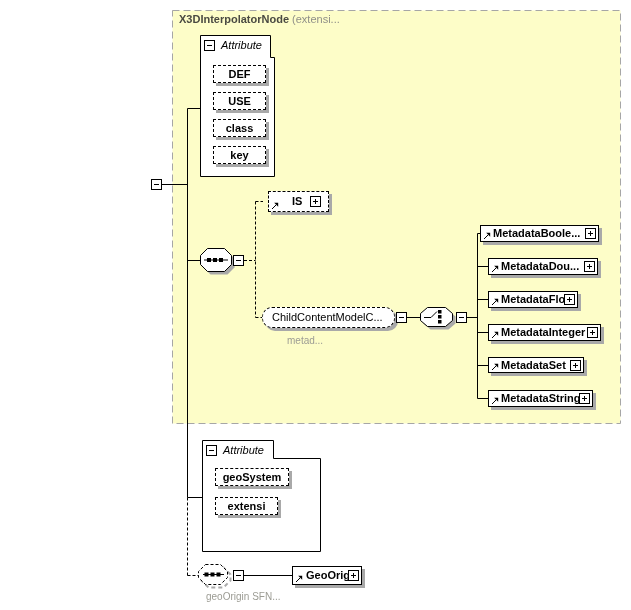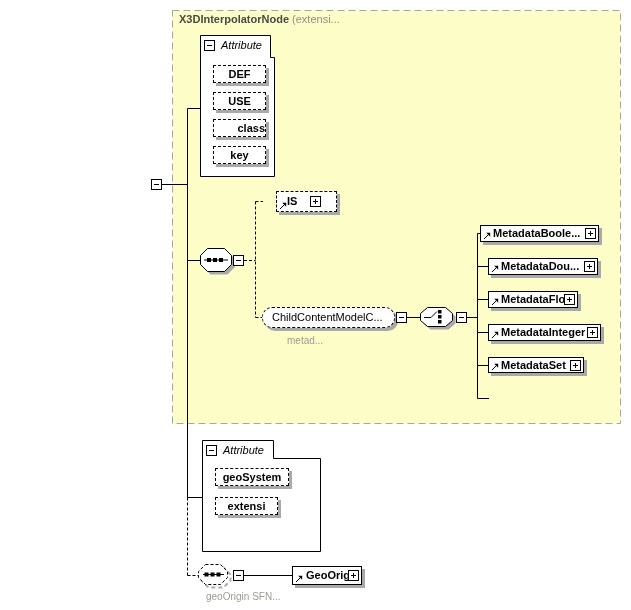--- a/index.html
+++ b/index.html
@@ -125,30 +125,30 @@
 
   <div class="pm" style="left:204px;top:40px;"></div>
   <div class="grp-label" style="left:221px;top:39px;">Attribute</div>
 
   <div class="attr" style="left:213px;top:65px;width:53px;height:18px;line-height:16px;">
     <span>DEF</span>
   </div>
   <div class="attr" style="left:213px;top:92px;width:53px;height:18px;line-height:16px;">
     <span>USE</span>
   </div>
-  <div class="attr" style="left:213px;top:119px;width:53px;height:18px;line-height:16px;text-align:right;">
+  <div class="attr" style="left:213px;top:119px;width:53px;height:18px;line-height:16px;">
     <span>class</span>
   </div>
   <div class="attr" style="left:213px;top:146px;width:53px;height:18px;line-height:16px;">
     <span>key</span>
   </div>
 
   <div class="pm" style="left:233px;top:255px;"></div>
 
-  <div class="elem dashedb" style="left:276px;top:191px;width:61px;height:21px;line-height:19px;padding-left:10px;box-sizing:border-box;">
+  <div class="elem dashedb" style="left:268px;top:191px;width:61px;height:21px;line-height:19px;padding-left:23px;box-sizing:border-box;">
     <svg class="ref" viewBox="0 0 9 9">
       <path d="M1 8 L5 4" stroke="#000" fill="none"></path>
       <path d="M3.2 1.8 L7.2 1.8 L7.2 5.8 Z" fill="#000"></path>
     </svg>
     <span>IS</span>
   </div>
   <div class="pm plus" style="left:310px;top:196px;"></div>
 
   <div class="elem dashedb rounded" style="left:262px;top:307px;width:133px;height:21px;line-height:19px;padding-left:9px;box-sizing:border-box;">
     <span>ChildContentModelC...</span>
@@ -189,20 +189,28 @@
       </svg>
     <span>MetadataInteger</span>
     <div class="pm plus" style="right:2px;top:2px;"></div>
   </div>
   <div class="elem" style="left:488px;top:357px;width:96px;height:16px;line-height:15px;padding-left:12px;box-sizing:border-box;">
     <svg class="ref" viewBox="0 0 9 9">
         <path d="M1 8 L5 4" stroke="#000" fill="none"></path>
         <path d="M3.2 1.8 L7.2 1.8 L7.2 5.8 Z" fill="#000"></path>
       </svg>
     <span>MetadataSet</span>
+    <div class="pm plus" style="right:2px;top:2px;"></div>
+  </div>
+  <div class="elem" style="left:488px;top:390px;width:105px;height:17px;line-height:15px;padding-left:12px;box-sizing:border-box;">
+    <svg class="ref" viewBox="0 0 9 9">
+        <path d="M1 8 L5 4" stroke="#000" fill="none"></path>
+        <path d="M3.2 1.8 L7.2 1.8 L7.2 5.8 Z" fill="#000"></path>
+      </svg>
+    <span>MetadataString</span>
     <div class="pm plus" style="right:2px;top:2px;"></div>
   </div>
 
   <div class="pm" style="left:206px;top:445px;"></div>
   <div class="grp-label" style="left:223px;top:444px;">Attribute</div>
 
   <div class="attr" style="left:215px;top:468px;width:74px;height:18px;line-height:16px;">
     <span>geoSystem</span>
   </div>
   <div class="attr" style="left:215px;top:497px;width:63px;height:18px;line-height:16px;">

